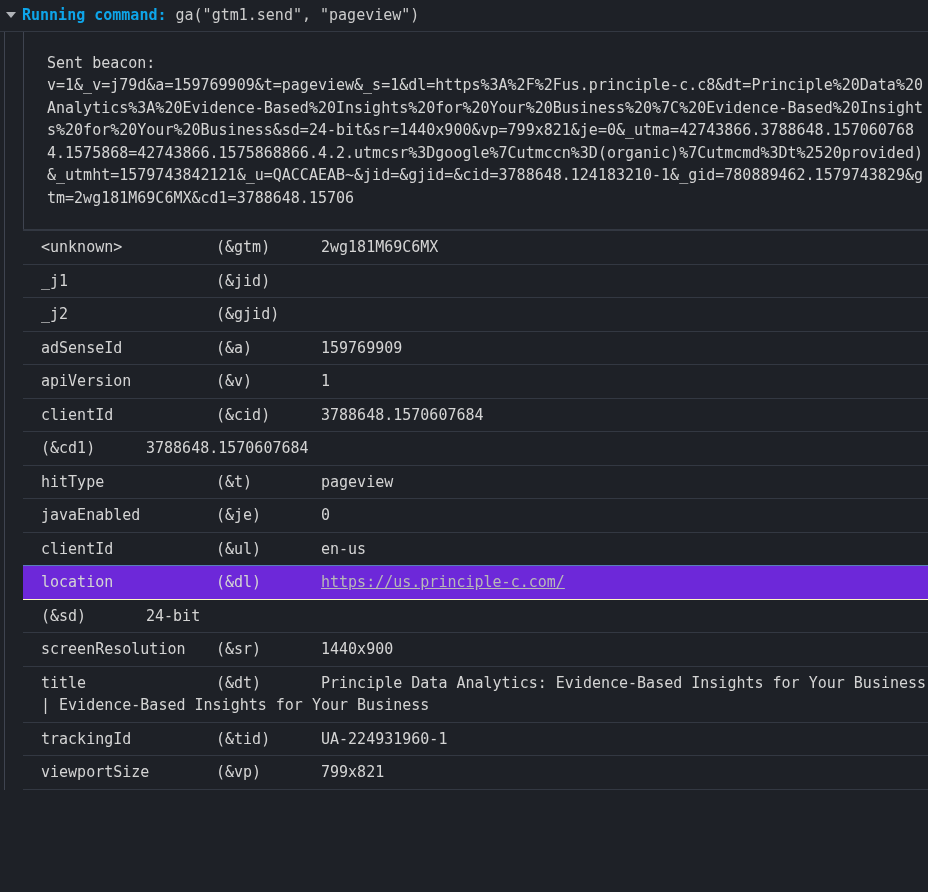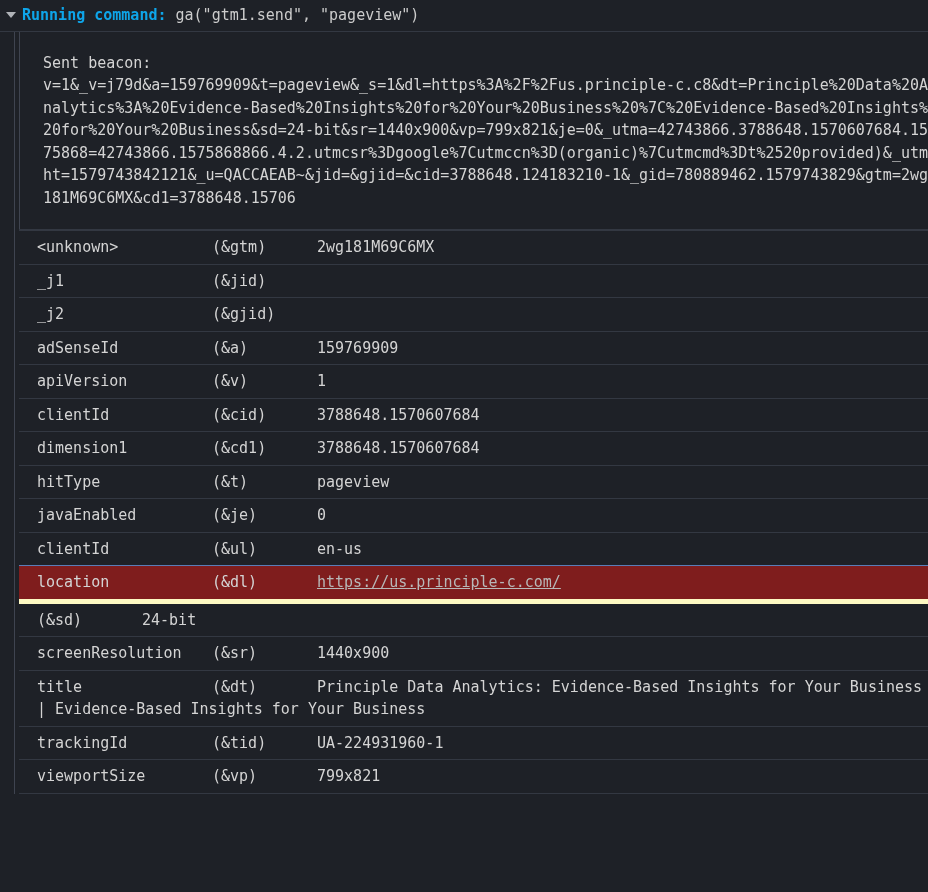--- a/index.html
+++ b/index.html
@@ -38,23 +38,23 @@
     flex-shrink: 0;
   }
   .header-label {
     color: #0ea5e9;
     font-weight: bold;
   }
   .header-func {
     color: #cccccc;
   }
   .content-wrap {
-    padding-left: 4px;
+    padding-left: 18px;
     border-left: 1px solid #3f4450;
-    margin-left: 14px;
+    margin-left: 4px;
   }
   .beacon-block {
     padding: 20px 0 20px 24px;
     border-bottom: 1px solid #333842;
     word-break: break-all;
     position: relative;
   }
   .beacon-block::before {
     content: "";
     position: absolute;
@@ -71,23 +71,23 @@
   }
   .param-table {
     border-top: 1px solid #333842;
   }
   .param-row {
     display: flex;
     border-bottom: 1px solid #333842;
     padding: 5px 0 5px 18px;
   }
   .param-row.highlighted {
-    background: #7f1d1d;
+    background: #6d28d9;
     border-top: 1px solid #5a7db8;
-    border-bottom: 5px solid #fef9c3;
+    border-bottom: 1px solid #fef9c3;
     margin-top: -1px;
   }
   .param-name {
     flex: 0 0 175px;
     color: #d4d4d4;
   }
   .param-code {
     flex: 0 0 105px;
     color: #d4d4d4;
   }
@@ -156,21 +156,20 @@
         <div class="param-name">apiVersion</div>
         <div class="param-code">(&amp;v)</div>
         <div class="param-value">1</div>
       </div>
       <div class="param-row">
         <div class="param-name">clientId</div>
         <div class="param-code">(&amp;cid)</div>
         <div class="param-value">3788648.1570607684</div>
       </div>
       <div class="param-row">
-        <div class="param-name">dimension1</div>
         <div class="param-code">(&amp;cd1)</div>
         <div class="param-value">3788648.1570607684</div>
       </div>
       <div class="param-row">
         <div class="param-name">hitType</div>
         <div class="param-code">(&amp;t)</div>
         <div class="param-value">pageview</div>
       </div>
       <div class="param-row">
         <div class="param-name">javaEnabled</div>

